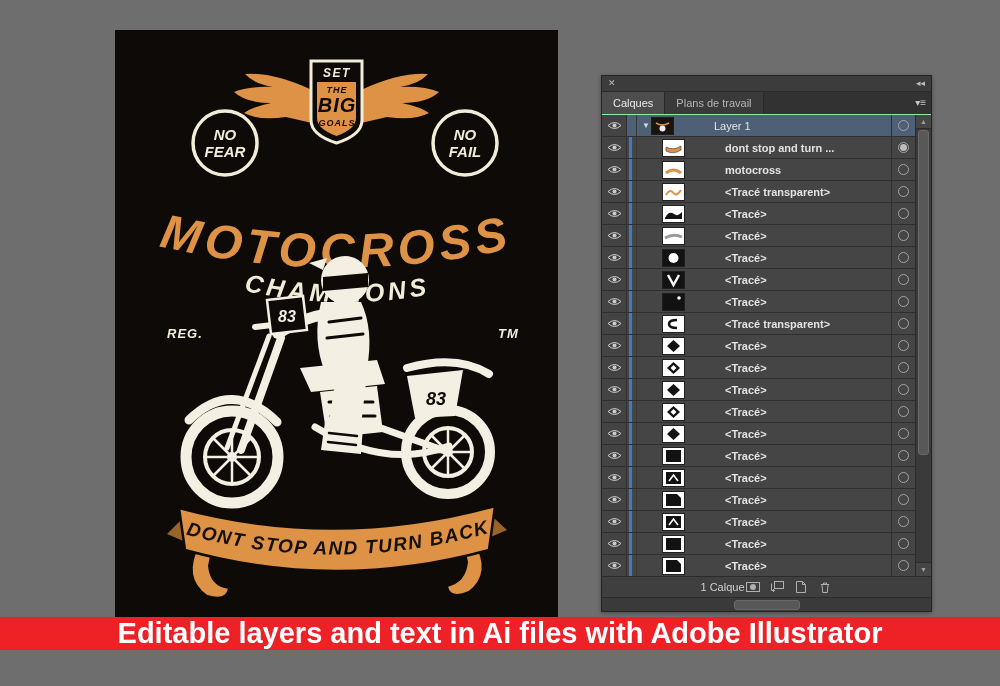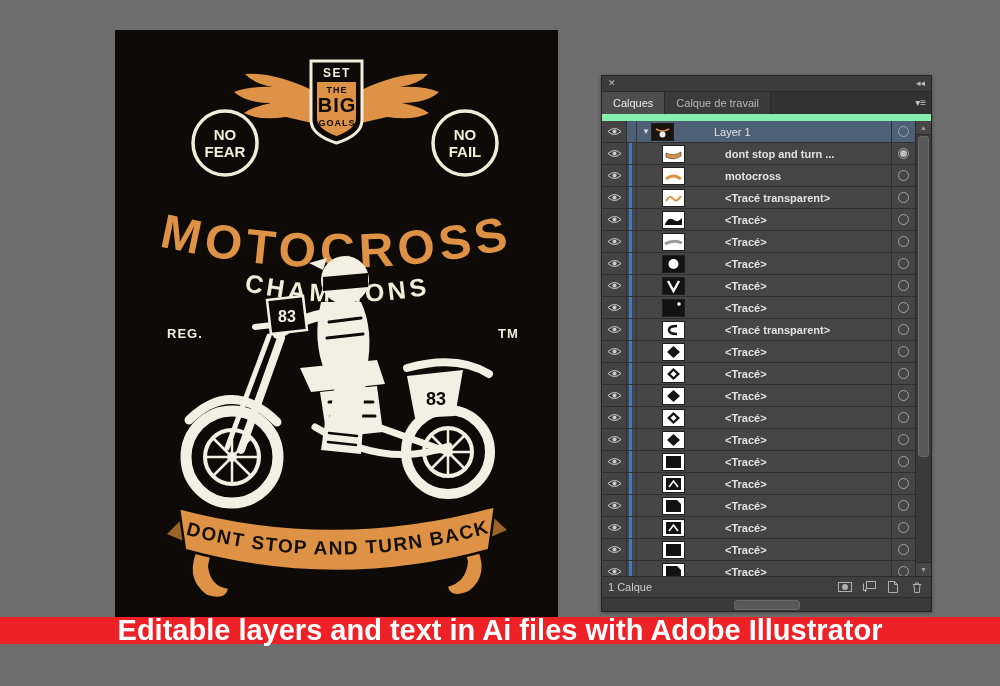--- a/index.html
+++ b/index.html
@@ -1,33 +1,33 @@
 <!DOCTYPE html>
 <html><head>
 <meta charset="utf-8">
 <style>
   html,body{margin:0;padding:0;}
   body{
     width:1000px;height:686px;position:relative;overflow:hidden;
     background:#6e6e6e;font-family:"Liberation Sans",sans-serif;
   }
   
-  .poster{position:absolute;left:115px;top:30px;width:443px;height:588px;background:#0d0a07;}
+  .poster{position:absolute;left:115px;top:30px;width:443px;height:588px;background:#0d0a07;font-style:italic;}
   .poster svg{display:block;}
   
   .ai-panel{
     position:absolute;left:601px;top:75px;width:331px;height:537px;
     background:#424242;border:1px solid #242424;box-sizing:border-box;
     display:flex;flex-direction:column;box-shadow:0 1px 4px rgba(0,0,0,.35);
   }
   .panel-topbar{height:15px;background:#3c3c3c;border-bottom:1px solid #2b2b2b;
     display:flex;justify-content:space-between;align-items:center;padding:0 6px;
     color:#bdbdbd;font-size:9px;line-height:15px;flex:0 0 auto;}
   .panel-tabs{height:22px;background:#323232;display:flex;align-items:stretch;
-    border-bottom:7px solid #86efac;position:relative;flex:0 0 auto;}
+    border-bottom:1px solid #86efac;position:relative;flex:0 0 auto;}
   .tab{padding:0 11px;font-size:11px;line-height:22px;color:#b5b5b5;
     background:#3a3a3a;border-right:1px solid #292929;cursor:default;}
   .tab.active{background:#4d4d4d;color:#e9e9e9;}
   .panel-menu{position:absolute;right:5px;top:0;line-height:22px;font-size:10px;color:#c5c5c5;}
   .list-wrap{flex:1 1 auto;display:flex;overflow:hidden;background:#3f3f3f;}
   .rows{flex:1 1 auto;overflow:hidden;}
   .row{height:22px;box-sizing:border-box;display:flex;align-items:center;
     background:#454545;border-bottom:1px solid #2f2f2f;font-size:11px;color:#e2e2e2;}
   .row.selected{background:#4d6076;}
   .eye-col{width:24px;align-self:stretch;flex:0 0 auto;display:flex;align-items:center;
@@ -47,29 +47,29 @@
     justify-content:center;border-left:1px solid #2f2f2f;}
   .ring{position:relative;width:9px;height:9px;border:1px solid #a3a3a3;border-radius:50%;display:inline-block;}
   .ring.dot::after{content:"";position:absolute;left:1px;top:1px;right:1px;bottom:1px;background:#bcbcbc;border-radius:50%;}
   .vscroll{width:15px;flex:0 0 auto;background:#3a3a3a;border-left:1px solid #2b2b2b;position:relative;}
   .sarrow{position:absolute;left:0;width:15px;height:13px;text-align:center;font-size:7px;
     line-height:13px;color:#9f9f9f;background:#464646;border-bottom:1px solid #2b2b2b;top:0;}
   .sarrow.bottom{top:auto;bottom:0;border-bottom:none;border-top:1px solid #2b2b2b;}
   .vthumb{position:absolute;left:2px;right:2px;top:15px;height:70%;background:#585858;
     border:1px solid #696969;border-radius:3px;}
   .panel-status{height:20px;flex:0 0 auto;background:#3f3f3f;border-top:1px solid #2b2b2b;
-    display:flex;align-items:center;justify-content:space-between;padding:0 6px;}
+    display:flex;align-items:center;justify-content:center;padding:0 6px;}
   .status-text{font-size:11px;color:#cfcfcf;}
   .status-icons{display:flex;gap:8px;align-items:center;}
   .status-icons span{display:inline-flex;}
   .hscroll{height:13px;flex:0 0 auto;background:#3a3a3a;border-top:1px solid #2b2b2b;
     display:flex;justify-content:center;align-items:center;}
   .hthumb{width:64px;height:8px;background:#585858;border:1px solid #696969;border-radius:3px;}
   
-  .banner{position:absolute;left:0;top:617px;width:1000px;height:27px;background:#ee2127;
+  .banner{position:absolute;left:0;top:617px;width:1000px;height:33px;background:#ee2127;
     display:flex;align-items:center;justify-content:center;z-index:5;}
   .banner span{color:#ffffff;font-weight:bold;font-size:29px;white-space:nowrap;letter-spacing:0px;}
 </style>
 </head>
 <body>
 
 <div class="poster">
   <svg viewBox="0 0 443 588" width="443" height="588" font-family="Liberation Sans, sans-serif">
     <defs>
       <path id="arcTitle" d="M28,212 Q221,262 415,214" fill="none"></path>
@@ -166,21 +166,21 @@
   </svg>
 </div>
 
 <div class="ai-panel">
   <div class="panel-topbar">
     <span>✕</span>
     <span>◂◂</span>
   </div>
   <div class="panel-tabs">
     <div class="tab active">Calques</div>
-    <div class="tab">Calque de travail</div>
+    <div class="tab">Plans de travail</div>
     <span class="panel-menu">▾≡</span>
   </div>
   <div class="list-wrap">
     <div class="rows" id="rows">
         <div class="row selected group">
           <div class="eye-col">
             <span><svg width="15" height="9" viewBox="0 0 15 9">
                 <path d="M1 4.5 Q7.5 -1.5 14 4.5 Q7.5 10.5 1 4.5 Z" fill="none" stroke="#cacaca"></path>
                 <circle cx="7.5" cy="4.5" r="2" fill="#cacaca"></circle>
               </svg></span>

